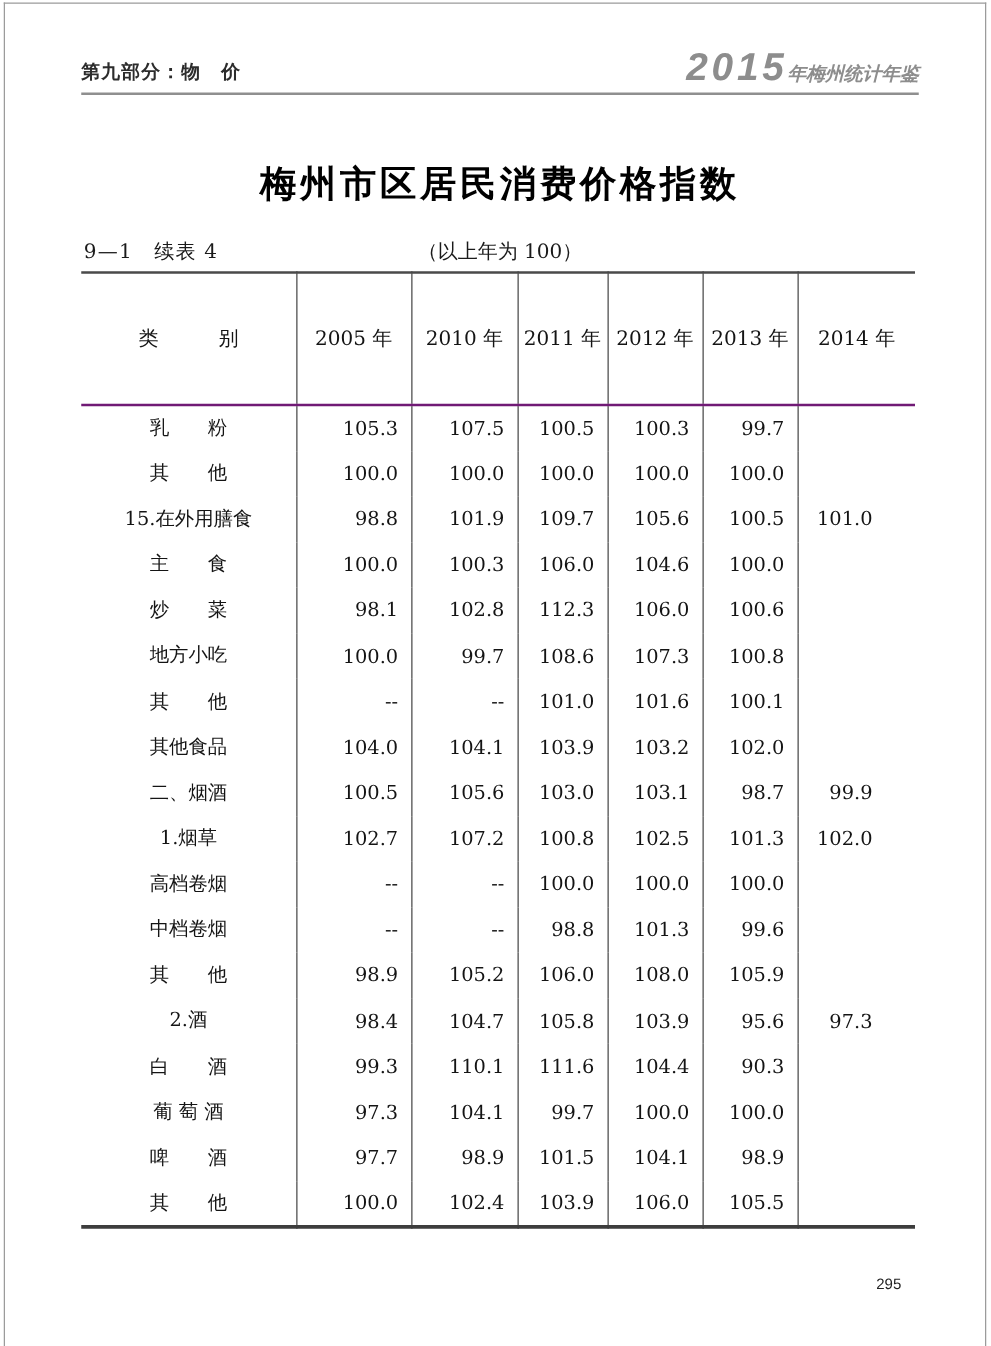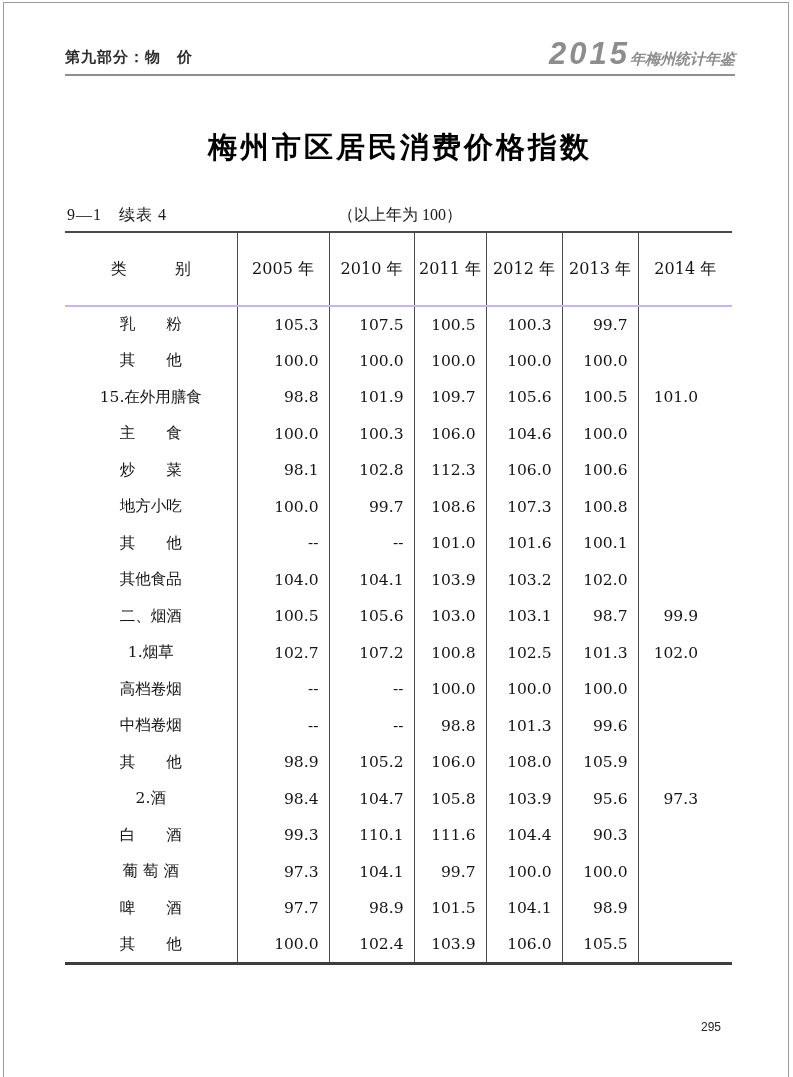--- a/index.html
+++ b/index.html
@@ -24,30 +24,30 @@
   .yearbook-logo { color: #8d8d8d; font-style: italic; font-weight: bold; white-space: nowrap; font-family: "Liberation Sans", sans-serif; margin-left: 48px; }
   .logo-year { font-size: 31px; letter-spacing: 3px; }
   .logo-suffix { font-size: 15px; }
   .header-rule { height: 2px; background: #8f8f8f; margin-top: 2px; }
 
   
   .doc-title {
     margin: 52px 0 0 0; text-align: center; font-size: 29px; font-weight: bold;
     letter-spacing: 3px; color: #000; font-family: "Liberation Sans", sans-serif;
   }
-  .table-meta { position: relative; margin-top: 37px; height: 22px; font-size: 16px; color: #1a1a1a; font-family: Liberation Serif, serif; }
+  .table-meta { position: relative; margin-top: 23px; height: 22px; font-size: 16px; color: #1a1a1a; }
   .table-number { position: absolute; left: 2px; letter-spacing: 1px; }
   .base-note { position: absolute; left: 0; right: 0; text-align: center; }
 
   
   table.price-table {
     margin-top: 4px; border-collapse: collapse; table-layout: fixed; width: 667px;
     border-top: 2px solid #4a4a4a; border-bottom: 3px solid #3d3d3d;
   }
-  .price-table thead tr { height: 74px; border-bottom: 2px solid #c4b5fd; }
+  .price-table thead tr { height: 106px; border-bottom: 2px solid #701a75; }
   .price-table th { font-weight: normal; font-size: 16px; }
   .price-table th + th, .price-table td + td { border-left: 1px solid #4a4a4a; }
   .price-table tbody td { height: 36.5px; font-size: 15.5px; }
   .cell-label { text-align: center; }
   .cell-year-head { text-align: center; }
   .cell-value { text-align: right; padding-right: 10px; }
   .price-table td.cell-value:last-child { padding-right: 34px; }
 
   .page-number {
     position: absolute; right: 72px; top: 1020px; font-size: 12px;

